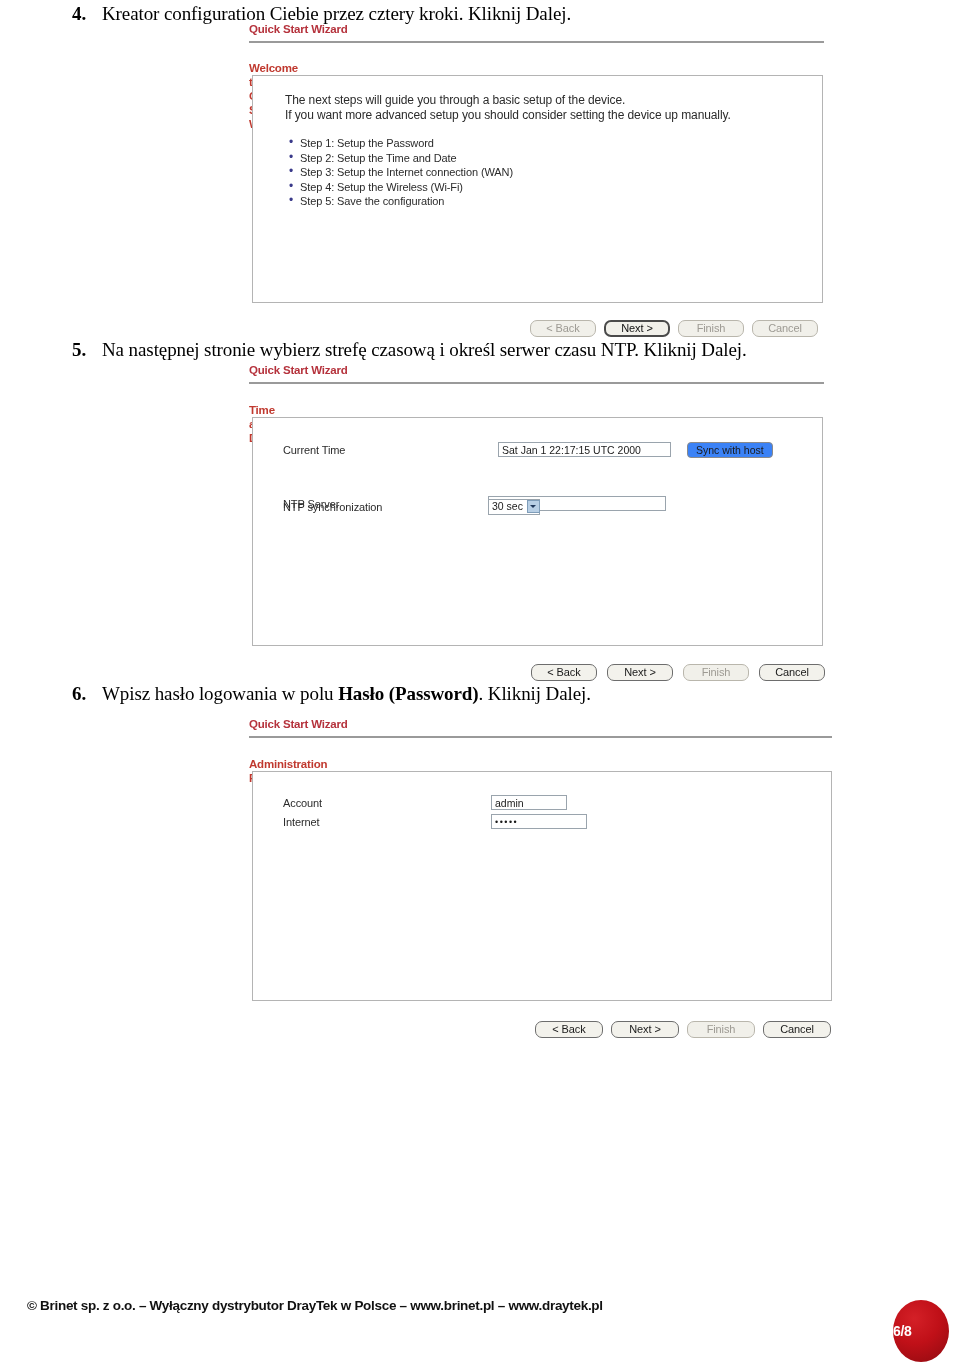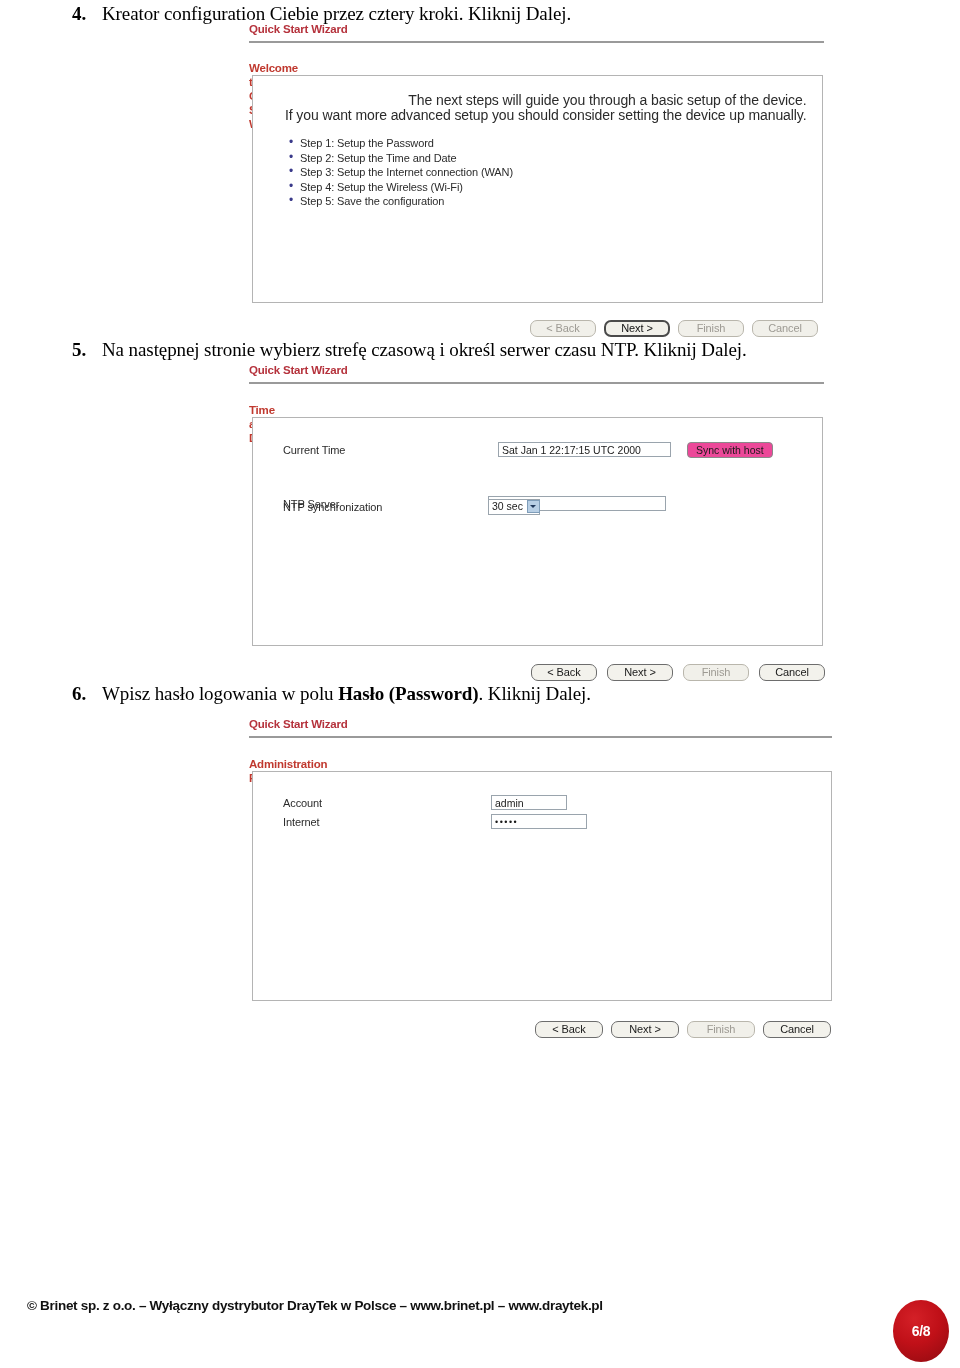--- a/index.html
+++ b/index.html
@@ -57,26 +57,25 @@
     letter-spacing: -0.2px;
     line-height: 14px;
   }
   .content-box {
     border: 1px solid #b4b4b4;
     background: #ffffff;
     box-sizing: border-box;
   }
 
   .intro-line {
-    font-size: 14px;
+    font-size: 12px;
     color: #2b2b2b;
     line-height: 15px;
     white-space: nowrap;
     letter-spacing: -0.1px;
-    text-align: right;
   }
   .step-list {
     list-style: none;
     margin: 0;
     padding: 0;
   }
   .step-list li {
     font-size: 11px;
     color: #2b2b2b;
     line-height: 14.5px;
@@ -146,21 +145,21 @@
   }
   .select-arrow i {
     display: block;
     width: 0; height: 0;
     border-left: 3px solid transparent;
     border-right: 3px solid transparent;
     border-top: 3px solid #20395c;
   }
   .sync-btn {
     border: 1px solid #8a8a8a;
-    background: #ec4899;
+    background: #3b82f6;
     font-size: 10.5px;
     color: #1a1a1a;
     height: 16px;
     line-height: 14px;
     padding: 0 8px;
     box-sizing: border-box;
     white-space: nowrap;
     border-radius: 4px;
   }
   .dots {
@@ -210,21 +209,21 @@
   .page-badge {
     position: absolute;
     left: 893px;
     top: 1300px;
     width: 56px;
     height: 62px;
     border-radius: 50%;
     background: radial-gradient(circle at 38% 30%, #d42027 0%, #c01018 45%, #8e0a10 100%);
     display: flex;
     align-items: center;
-    justify-content: center;
+    justify-content: flex-start;
   }
   .page-badge span {
     color: #ffffff;
     font-size: 14px;
     font-weight: bold;
     font-family: "Liberation Sans", sans-serif;
     letter-spacing: -0.3px;
   }
 </style>
 </head>

